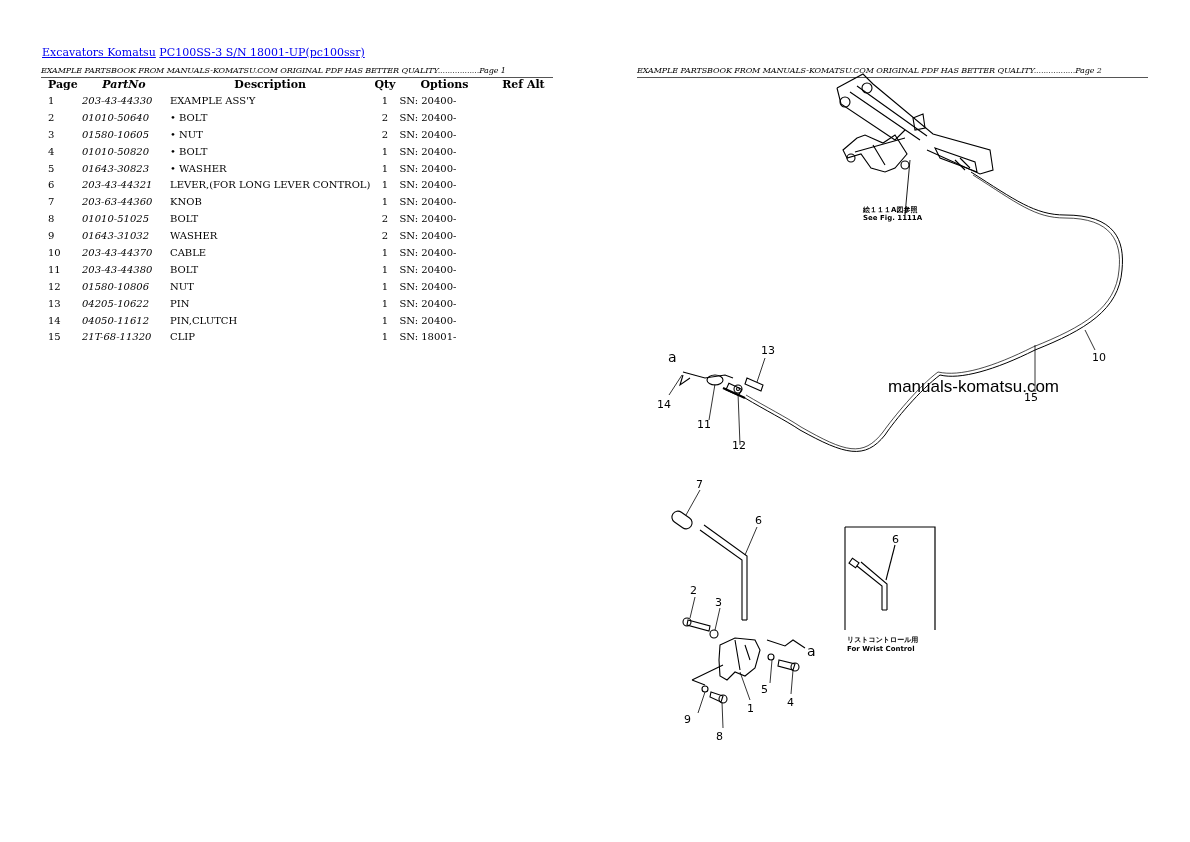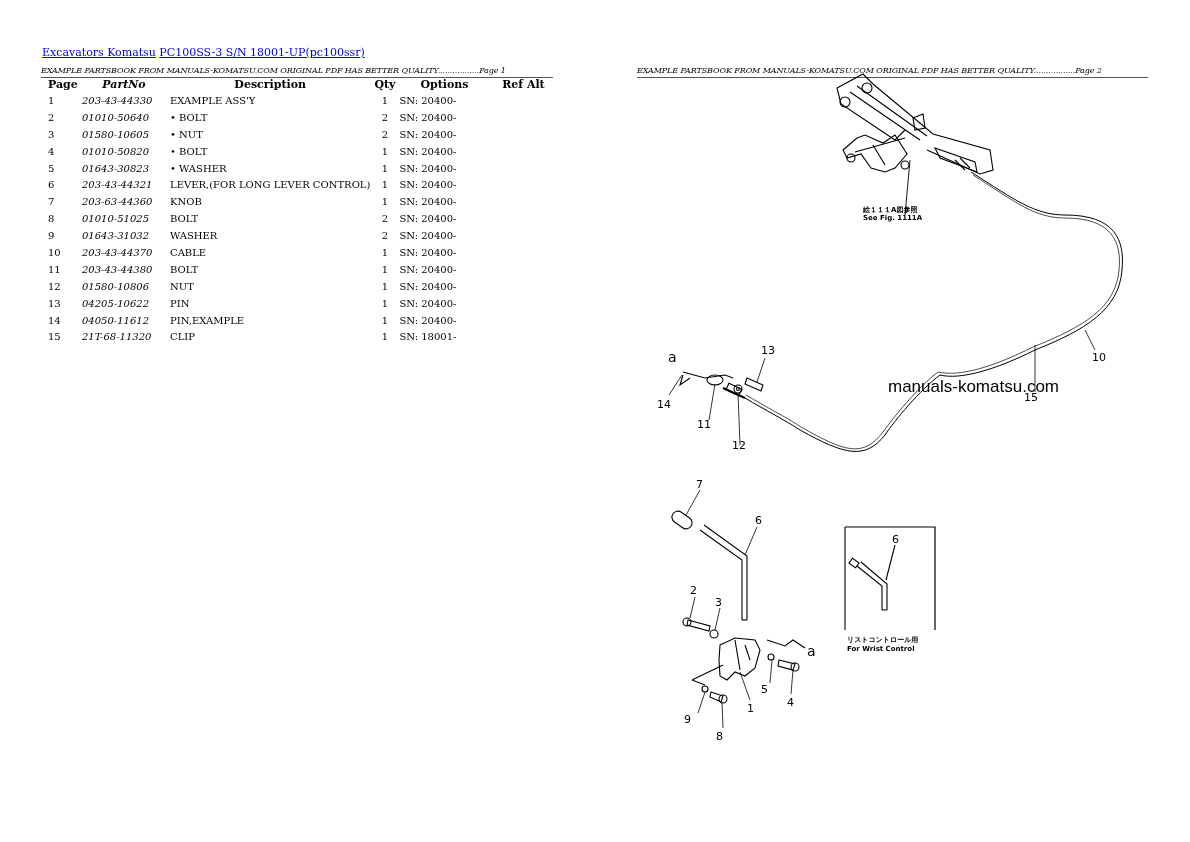--- a/index.html
+++ b/index.html
@@ -149,21 +149,21 @@
           <td class="c-item">13</td>
           <td class="c-part">04205-10622</td>
           <td class="c-desc">PIN</td>
           <td class="c-qty">1</td>
           <td class="c-opt">SN: 20400-</td>
           <td class="c-ref"></td>
         </tr>
         <tr>
           <td class="c-item">14</td>
           <td class="c-part">04050-11612</td>
-          <td class="c-desc">PIN,EXAMPLE</td>
+          <td class="c-desc">PIN,CLUTCH</td>
           <td class="c-qty">1</td>
           <td class="c-opt">SN: 20400-</td>
           <td class="c-ref"></td>
         </tr>
         <tr>
           <td class="c-item">15</td>
           <td class="c-part">21T-68-11320</td>
           <td class="c-desc">CLIP</td>
           <td class="c-qty">1</td>
           <td class="c-opt">SN: 18001-</td>

